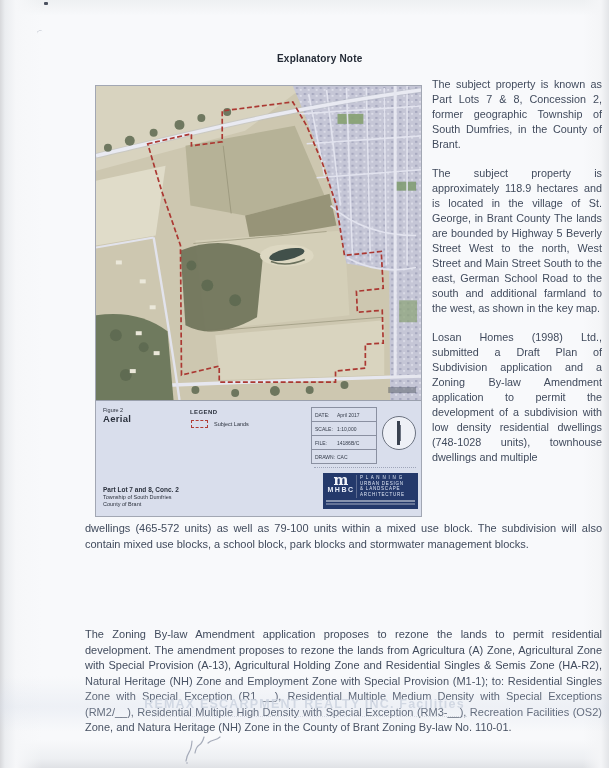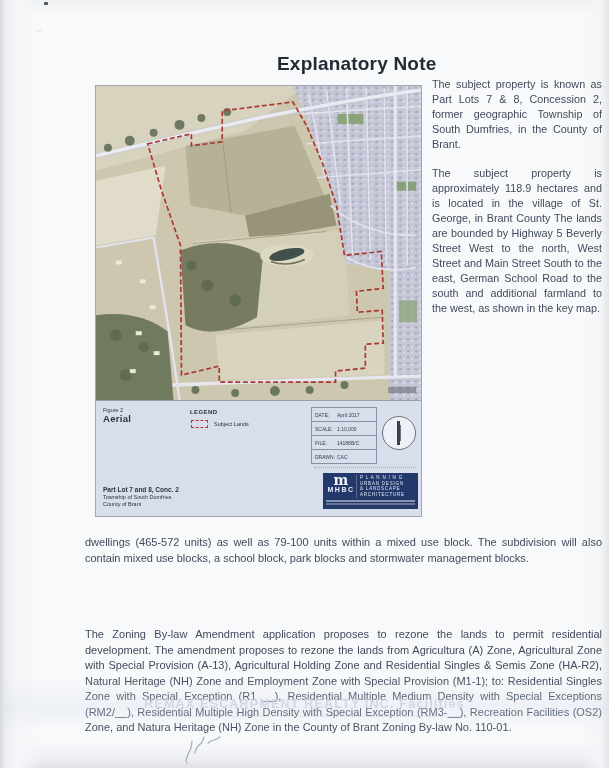--- a/index.html
+++ b/index.html
@@ -7,21 +7,21 @@
     position:relative;width:609px;height:768px;overflow:hidden;
     font-family:"Liberation Sans",sans-serif;color:#454f60;
     background:
       linear-gradient(90deg,#d7d8db 0,#ebedf0 5px,#f6f7f9 16px,rgba(246,247,249,0) 42px),
       linear-gradient(270deg,#e3e5e8 0,#f4f5f7 8px,rgba(244,245,247,0) 26px),
       linear-gradient(0deg,#dfe1e5 0,#edeff2 9px,rgba(237,239,242,0) 28px),
       linear-gradient(180deg,#eef0f2 0,rgba(238,240,242,0) 16px),
       #f8f9fb;
   }
   .title{
-    position:absolute;left:277px;top:53px;font-size:19px;font-weight:bold;
+    position:absolute;left:277px;top:53px;font-size:10px;font-weight:bold;
     color:#232a35;letter-spacing:.2px;
   }
   
   .figure{
     position:absolute;left:95px;top:85px;width:327px;height:432px;
     border:1px solid #a2a7b3;background:#d9deec;box-sizing:border-box;
   }
   .photo{position:absolute;left:0;top:0;width:325px;height:314px;border-bottom:1px solid #9aa0ad;}
   .strip{position:absolute;left:0;top:315px;width:335px;height:115px;font-size:5.5px;color:#2b313d;padding-left:16px;}
   .fig-label{position:absolute;left:7px;top:6px;font-size:5.5px;}
@@ -53,21 +53,21 @@
   .logo-addr{margin-top:2px;height:2px;background:rgba(255,255,255,.45);}
   .logo-addr + .logo-addr{margin-top:1.5px;background:rgba(255,255,255,.3);}
   
   .rightcol{
     position:absolute;left:432px;top:69px;width:170px;font-size:10.8px;line-height:15px;
     text-align:justify;color:#414b5d;
   }
   .rightcol p{margin:8px 0 14px 0;}
   .fullwidth{position:absolute;left:85px;width:517px;font-size:11px;line-height:15.5px;
     text-align:justify;color:#414b5d;}
-  .cont{top:535px;}
+  .cont{top:521px;}
   .zoning{top:590px;margin-top:37px;}
   
   .watermark{
     position:absolute;left:0;top:697px;width:609px;text-align:center;
     font-size:12.5px;font-weight:bold;letter-spacing:1.2px;color:#cdd4e0;opacity:.85;
   }
   .wm-band{position:absolute;left:0;top:676px;width:609px;height:56px;
     background:linear-gradient(180deg,rgba(213,220,233,0) 0,rgba(213,220,233,.30) 55%,rgba(213,220,233,0) 100%);}
   .dotted-artifact{position:absolute;left:152px;top:716px;width:315px;border-top:1px dotted #c7ccd6;opacity:.7;}
   .speck1{position:absolute;left:44px;top:2px;width:4px;height:3px;background:#4c5260;border-radius:1px;}
@@ -234,20 +234,21 @@
         </div>
         <div class="logo-addr"></div>
         <div class="logo-addr"></div>
       </div>
     </div>
   </div>
 
   <div class="rightcol">
     <p>The subject property is known as Part Lots 7 &amp; 8, Concession 2, former geographic Township of South Dumfries, in the County of Brant.</p>
     <p>The subject property is approximately 118.9 hectares and is located in the village of St. George, in Brant County  The lands are bounded by Highway 5  Beverly Street West to the north, West Street and Main Street South to the east, German School Road to the south and additional farmland to the west, as shown in the key map.</p>
+    <p>Losan Homes (1998) Ltd., submitted a Draft Plan of Subdivision application and a Zoning By-law Amendment application to permit the development of a subdivision with low density residential dwellings (748-1028 units), townhouse dwellings and multiple</p>
   </div>
 
   <div class="fullwidth cont">dwellings (465-572 units) as well as 79-100 units within a mixed use block. The subdivision will also contain mixed use blocks, a school block, park blocks and stormwater management blocks.</div>
 
   <div class="fullwidth zoning">The Zoning By-law Amendment application proposes to rezone the lands to permit residential development. The amendment proposes to rezone the lands from  Agricultura  (A) Zone, Agricultural Zone with Special Provision (A-13), Agricultural Holding Zone and Residential Singles &amp; Semis Zone (HA-R2), Natural Heritage (NH) Zone and Employment Zone with Special Provision (M1-1); to: Residential Singles Zone with Special Exception (R1 __), Residential Multiple Medium Density with Special Exceptions (RM2/__), Residential Multiple High Density with Special Exception (RM3-__), Recreation Facilities (OS2) Zone, and Natura  Heritage (NH) Zone in the County of Brant Zoning By-law No. 110-01.</div>
 
   <div class="wm-band"></div>
   <div class="watermark">REMAX ESCARPMENT REALTY INC. Facilities</div>
   <div class="dotted-artifact"></div>
 

